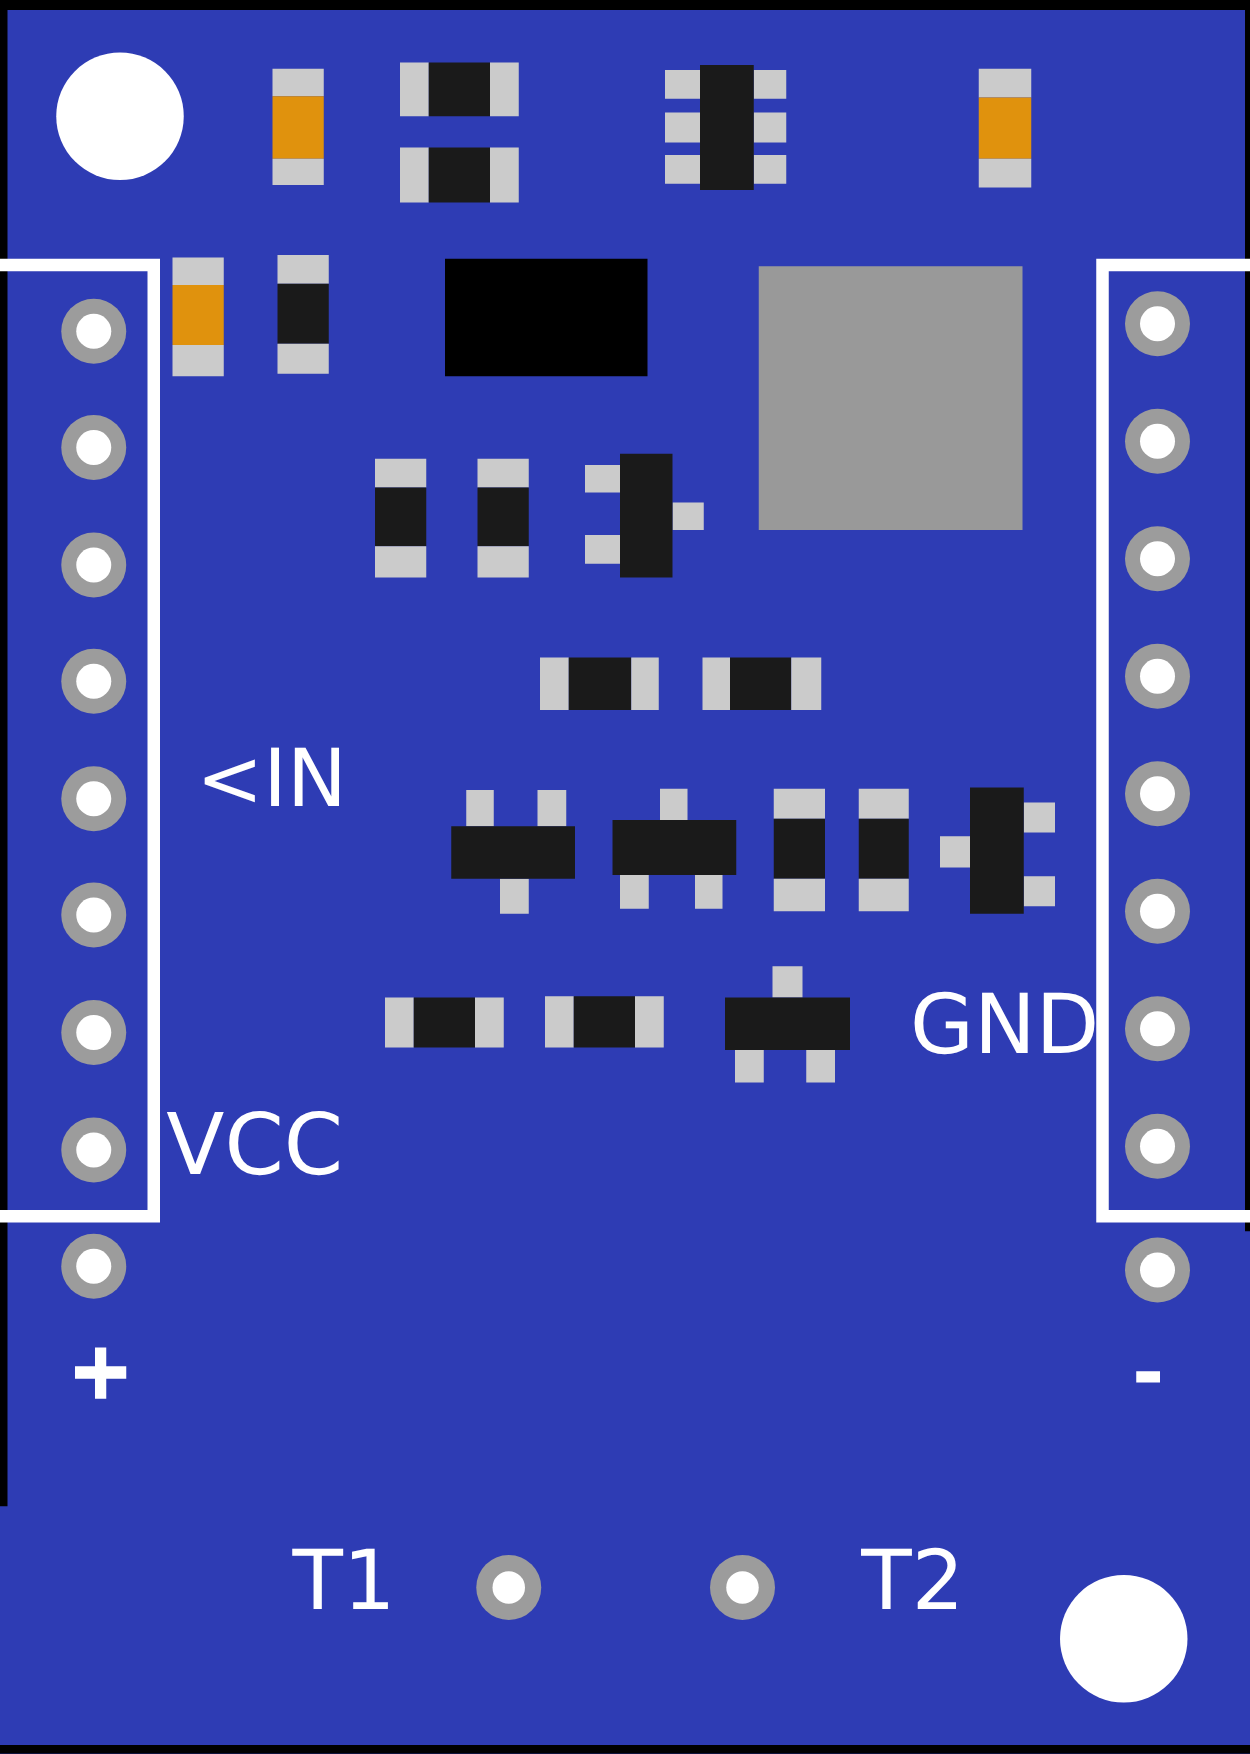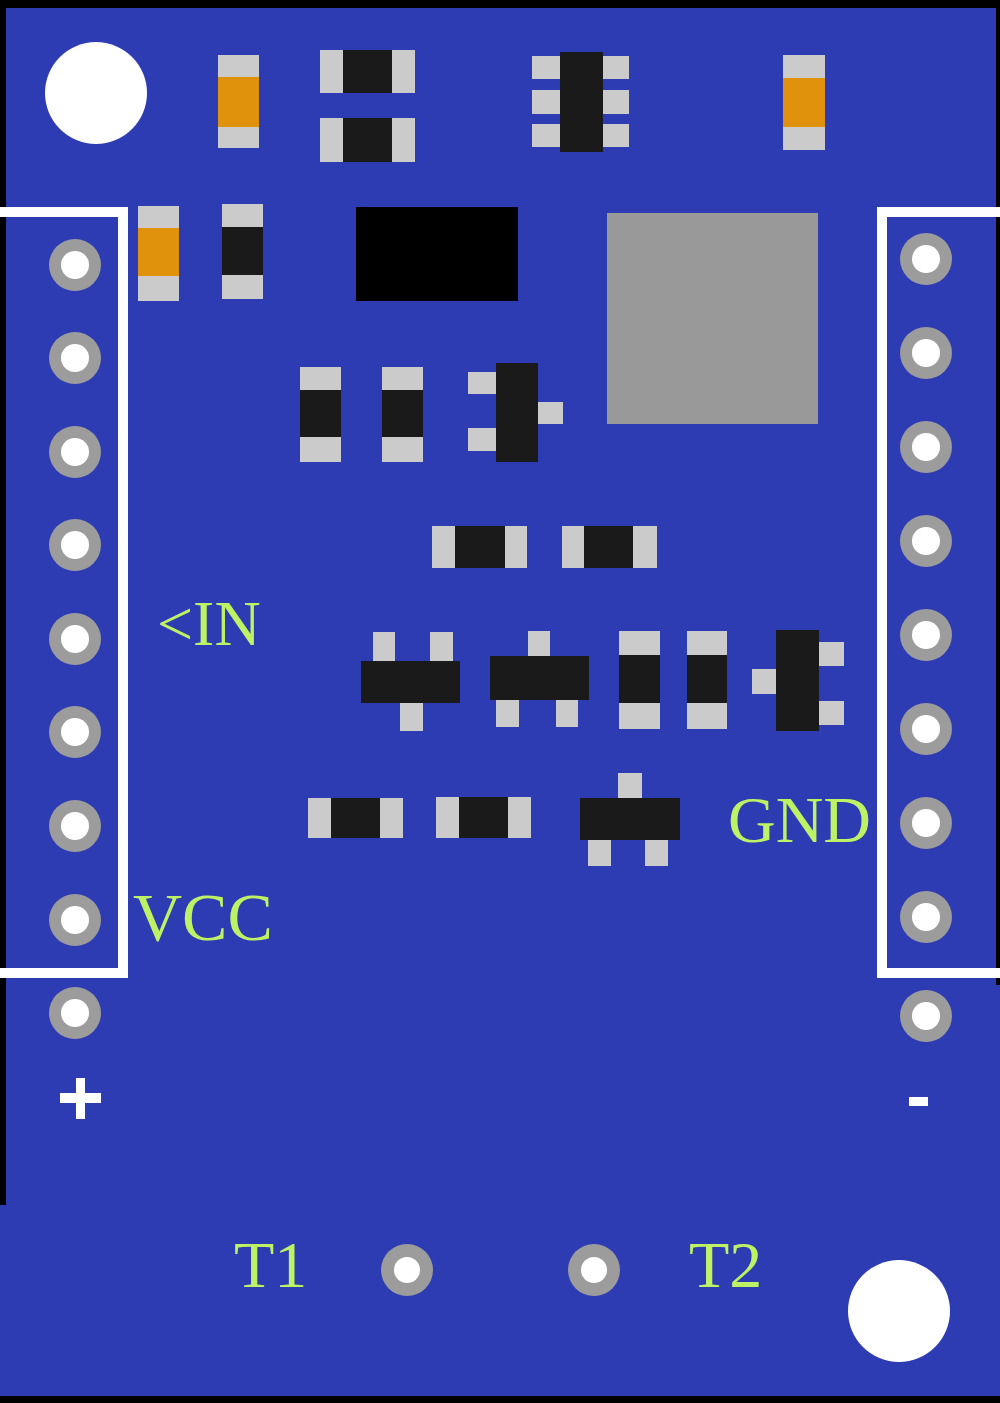--- a/index.html
+++ b/index.html
@@ -1,19 +1,19 @@
 <!DOCTYPE html>
 <html><head>
 <meta charset="utf-8">
 <style>
   html,body{margin:0;padding:0;background:#000;}
   #stage{position:relative;width:1000px;height:1403px;overflow:hidden;
          background:#2E3CB4;font-family:"DejaVu Sans",sans-serif;}
   .abs{position:absolute;}
-  .silk-label{position:absolute;color:#bef264;line-height:1;white-space:pre;font-family:Liberation Serif, serif;}
+  .silk-label{position:absolute;color:#ffffff;line-height:1;white-space:pre;}
   .lbl-in {left:157px;top:592px;font-size:64px;}
   .lbl-out{left:157px;top:692px;font-size:64px;}
   .lbl-vcc{left:133px;top:883px;font-size:68px;}
   .lbl-gnd{left:728px;top:787px;font-size:66px;}
   .lbl-t1 {left:234px;top:1232px;font-size:66px;}
   .lbl-t2 {left:689px;top:1232px;font-size:66px;}
 </style>
 </head>
 <body>
 

